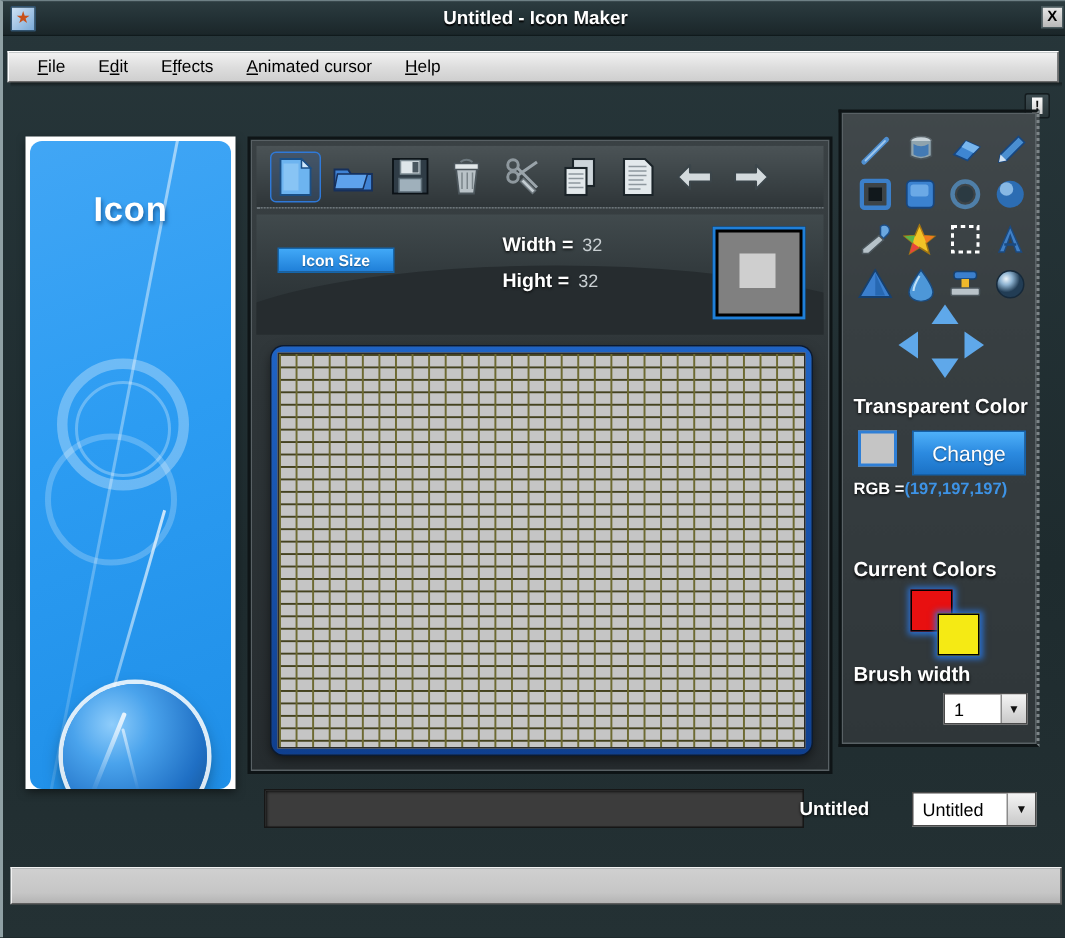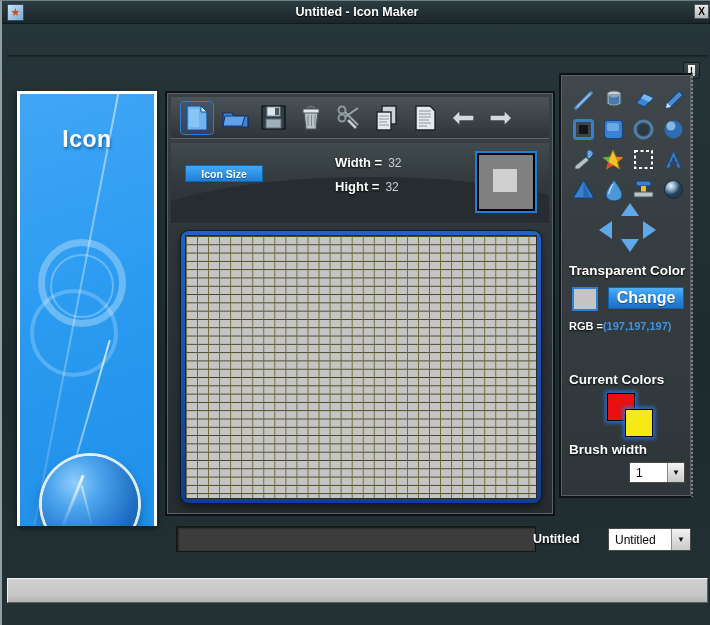--- a/index.html
+++ b/index.html
@@ -83,20 +83,21 @@
   #banner {
     position: absolute; left: 15px; top: 90px; width: 140px; height: 435px;
     background: #ffffff;
     padding: 3px 3px 0 3px;
     box-shadow: 0 2px 6px rgba(0,0,0,.55);
   }
   #banner-inner {
     position: relative; width: 100%; height: 100%;
     background: linear-gradient(160deg,#41a6f5 0%,#2c9cf2 45%,#1f8fe8 100%);
     overflow: hidden;
+    border-radius: 8px;
   }
   #banner-diag {
     position: absolute; left: 38%; top: -10%;
     width: 2px; height: 130%;
     background: linear-gradient(180deg,rgba(255,255,255,.55),rgba(255,255,255,.05));
     transform: rotate(11deg);
   }
   #banner-diag2 {
     position: absolute; left: 44%; top: 56%;
     width: 2px; height: 50%;
@@ -247,24 +248,24 @@
   }
   #tc-head { top: 188px; }
   #cc-head { top: 297px; }
   #bw-head { top: 367px; }
 
   #tc-swatch {
     position: absolute; left: 11px; top: 212px; width: 26px; height: 24px;
     background: #c5c5c5; border: 2px solid #2f7fd6;
   }
   #tc-change {
-    position: absolute; left: 47px; top: 212px; width: 76px; height: 22px;
+    position: absolute; left: 47px; top: 212px; width: 76px; height: 30px;
     background: linear-gradient(180deg,#4eb0f9 0%,#2b8ae0 50%,#1b72c6 100%);
     border: 1px solid #1560a8;
-    color: #fff; font-size: 16px; font-weight: bold;
+    color: #fff; font-size: 14px; font-weight: normal;
     display: flex; align-items: center; justify-content: center; cursor: pointer;
     text-shadow: 0 1px 1px rgba(0,0,0,.45);
   }
   #rgb-line {
     position: absolute; left: 8px; top: 245px;
     font-size: 11px; font-weight: bold; white-space: nowrap; text-align: center;
   }
   #rgb-label { color: #ffffff; text-shadow: 0 1px 2px #000; }
   #rgb-value { color: #3d93e6; }
 
@@ -338,20 +339,37 @@
 <body>
 
 <div id="app">
 
   <div id="titlebar">
     <div id="title-icon">★</div>
     <div id="title-text">Untitled - Icon Maker</div>
     <div id="close-btn">X</div>
   </div>
 
+  <div id="menubar">
+    <div class="menu-item">
+      <u>F</u><span>ile</span>
+    </div>
+    <div class="menu-item">
+      E<u>d</u>it
+    </div>
+    <div class="menu-item">
+      E<u>f</u>fects
+    </div>
+    <div class="menu-item">
+      <u>A</u>nimated cursor
+    </div>
+    <div class="menu-item">
+      <u>H</u>elp
+    </div>
+  </div>
   <div id="menu-shadow"></div>
 
   <div id="info-btn">
     <div id="info-glyph">!</div>
   </div>
 
   <div id="banner">
     <div id="banner-inner">
       <div id="banner-diag"></div>
       <div id="banner-diag2"></div>

